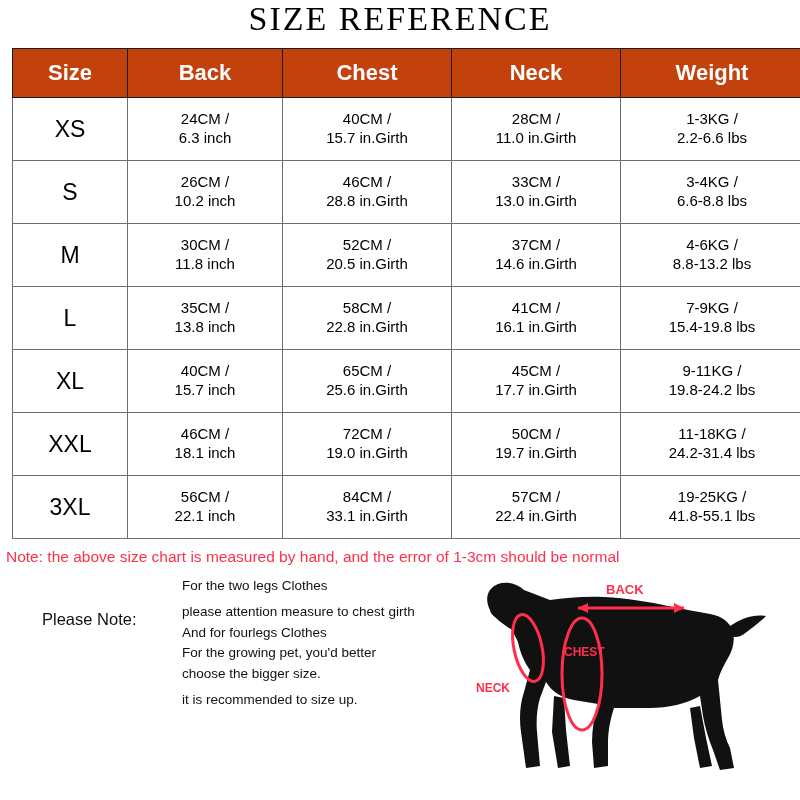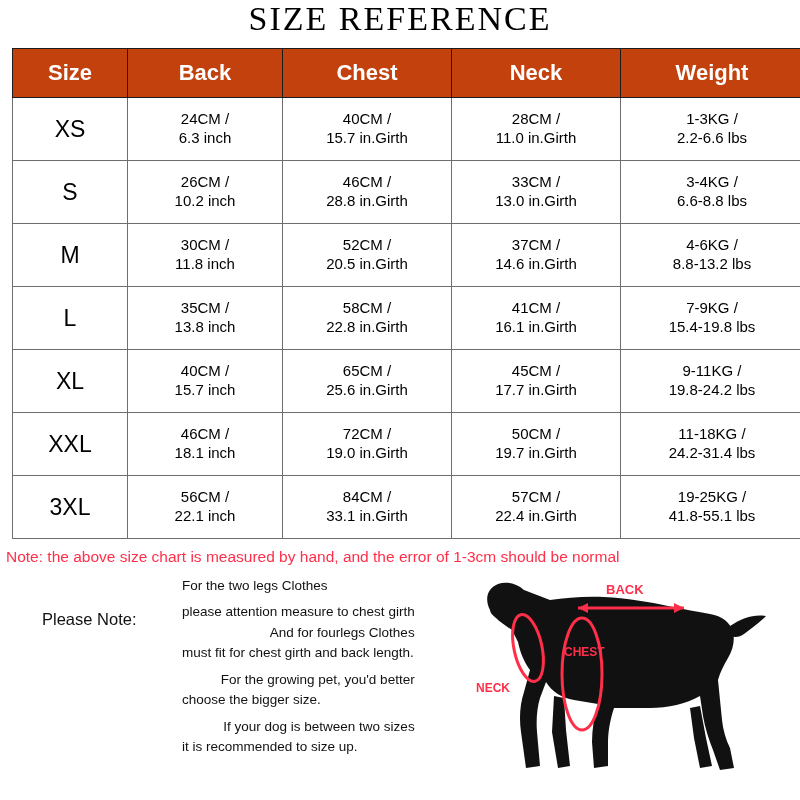--- a/index.html
+++ b/index.html
@@ -108,21 +108,21 @@
     left: 168px;
     top: 8px;
   }
   .notes-list li {
     font-size: 13.5px;
     color: #111;
     line-height: 1.22;
     margin-bottom: 10px;
     white-space: nowrap;
   }
-  .notes-list li.tight { margin-bottom: 4px; text-align: right; }
+  .notes-list li.tight { margin-bottom: 4px; }
 
   .dog-col {
     flex: 1;
     position: relative;
   }
   .dog-svg {
     position: absolute;
     left: 10px;
     top: 0px;
   }
@@ -294,24 +294,22 @@
   <div class="note-red">Note: the above size chart is measured by hand, and the error of 1-3cm should be normal</div>
 
   <div class="bottom">
 
     <div class="notes-col">
       <div class="please-note">Please Note:</div>
       <ul class="notes-list">
         <li>For the two legs Clothes</li>
         <li class="tight">please attention measure to chest girth</li>
         <li class="tight">And for fourlegs Clothes</li>
-        <li>must fit for chest girth and back length.</li>
         <li class="tight">For the growing pet, you'd better</li>
         <li>choose the bigger size.</li>
-        <li class="tight">If your dog is between two sizes</li>
         <li>it is recommended to size up.</li>
       </ul>
     </div>
 
     <div class="dog-col">
       <svg class="dog-svg" width="330" height="225" viewBox="0 0 330 225">
 
         <g>
           <path fill="#111111" d="
             M36,40

